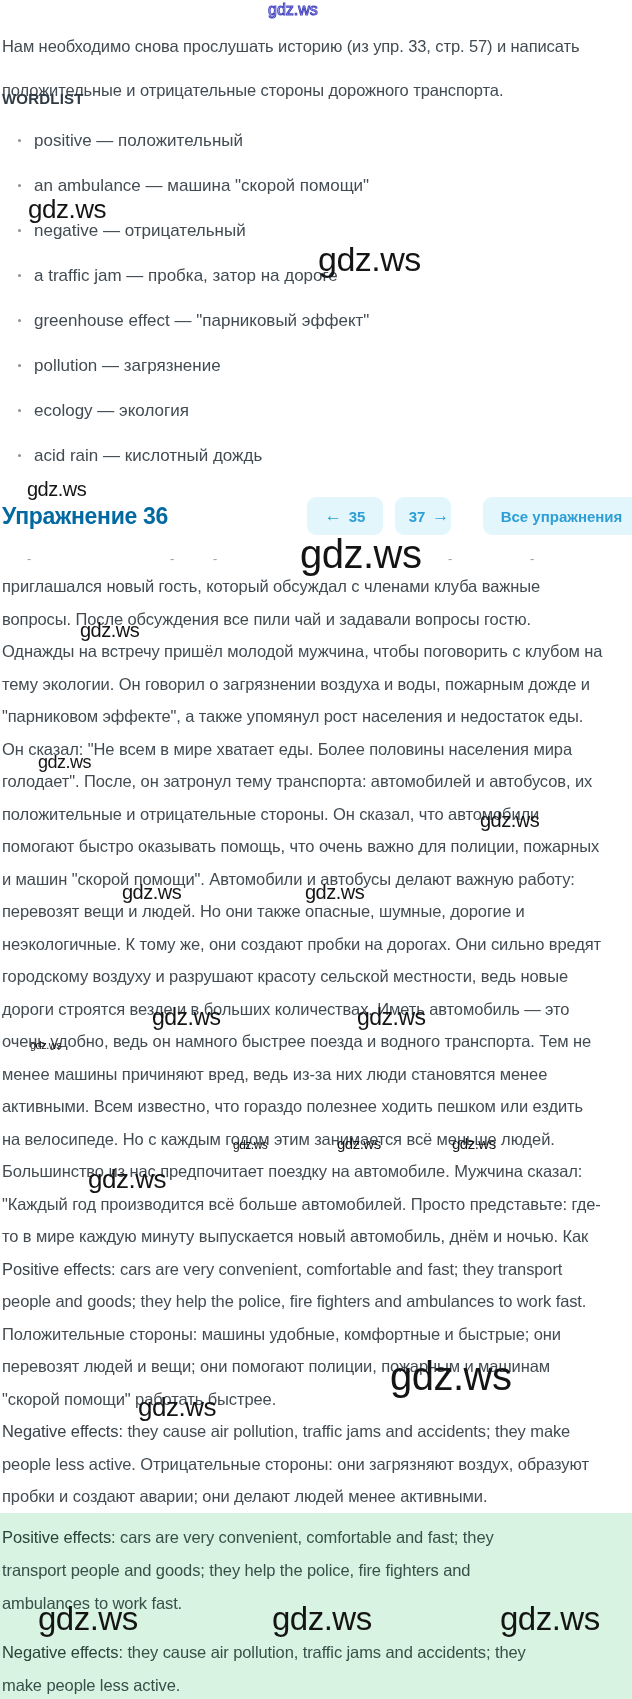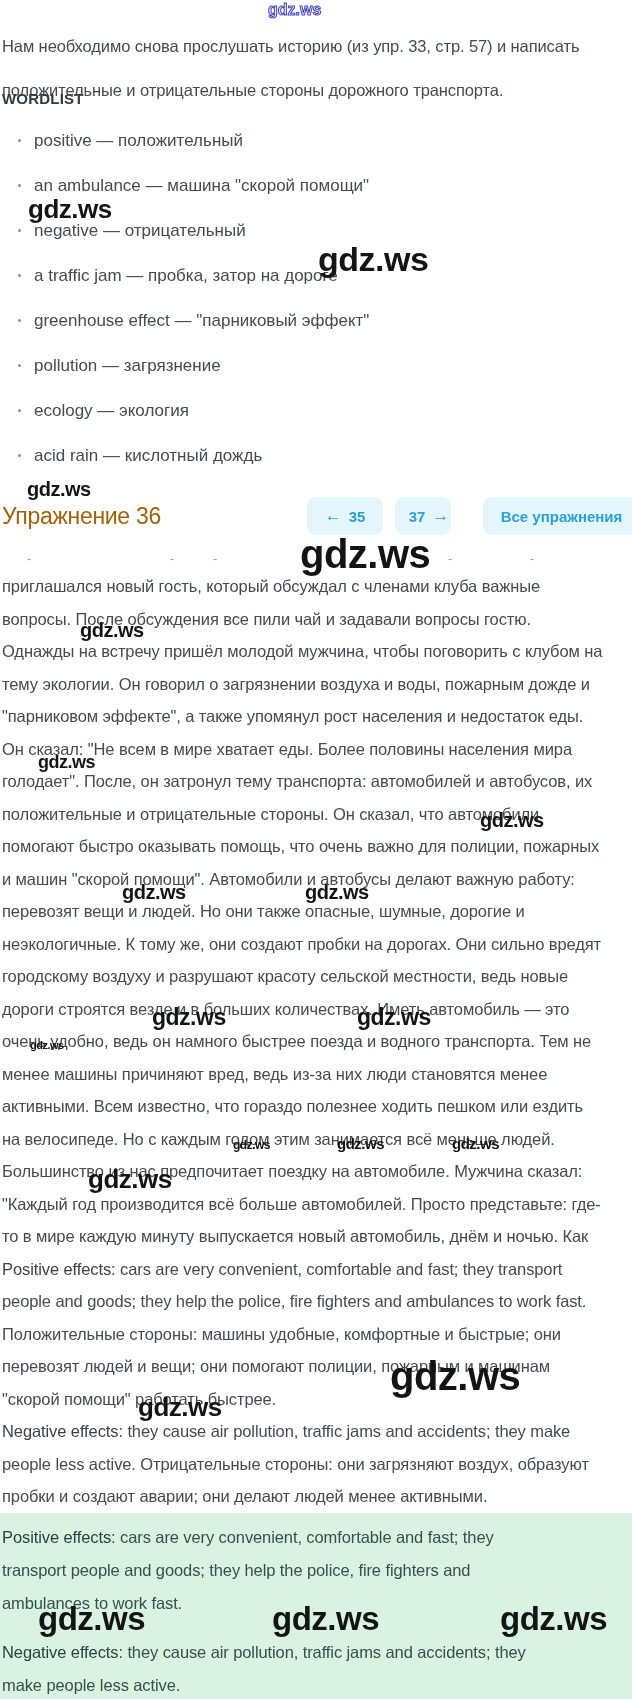--- a/index.html
+++ b/index.html
@@ -10,21 +10,21 @@
   
   .intro{position:absolute;top:24px;left:2px;right:0;}
   .intro-line{height:44px;line-height:44px;font-size:16.5px;white-space:nowrap;letter-spacing:-0.1px;}
   .wordlist-head{position:absolute;top:90px;left:2px;font-size:15px;font-weight:700;color:#2f3a42;letter-spacing:0.2px;}
   
   .wordlist{position:absolute;top:118px;left:0;right:0;list-style:none;margin:0;padding:0;}
   .wordlist li{height:45px;line-height:45px;font-size:17px;white-space:nowrap;position:relative;padding-left:34px;}
   .wordlist li .dot{position:absolute;left:18px;top:50%;margin-top:-2px;width:3px;height:3px;border-radius:50%;background:#8a9199;}
   
   .ex-row{position:absolute;top:497px;left:2px;right:2px;height:40px;}
-  .ex-title{position:absolute;left:0;top:0;line-height:38px;font-size:23px;font-weight:400;color:#a16207;letter-spacing:-0.3px;}
+  .ex-title{position:absolute;left:0;top:0;line-height:38px;font-size:23px;font-weight:700;color:#0369a1;letter-spacing:-0.3px;}
   .nav-btn{
     position:absolute;top:0;height:38px;border:none;border-radius:9px;background:#e2f6fc;
     color:#2d9fd6;font-family:inherit;font-size:15px;font-weight:700;cursor:pointer;
     display:flex;align-items:center;justify-content:center;gap:7px;padding:0;
   }
   .btn-prev{left:305px;width:76px;}
   .btn-next{left:393px;width:56px;padding-left:12px;}
   .btn-all{left:481px;width:157px;}
   .arrow{font-size:17px;font-weight:400;}
   
@@ -35,21 +35,21 @@
   .dash{position:absolute;top:0;color:#9aa0a6;font-size:13px;}
   
   .answer{
     position:absolute;left:0;right:0;top:1513px;height:186px;background:#d8f3e2;
     padding:8px 0 0 2px;box-sizing:border-box;color:#36514a;
   }
   .g-line{height:33px;line-height:33px;font-size:16.5px;white-space:nowrap;letter-spacing:-0.1px;}
   .g-gap{margin-top:16px;}
   .answer .bold{color:#27433a;}
   
-  .wm{position:absolute;font-weight:700;color:#141414;white-space:nowrap;letter-spacing:-0.5px;line-height:1;}
+  .wm{position:absolute;font-weight:400;color:#141414;white-space:nowrap;letter-spacing:-0.5px;line-height:1;}
   .wm.outline{
     color:rgba(61,61,196,0.12);
     -webkit-text-stroke:1px #4545c0;
     letter-spacing:0;
   }
 </style>
 </head>
 <body>
 
 <div class="page">

